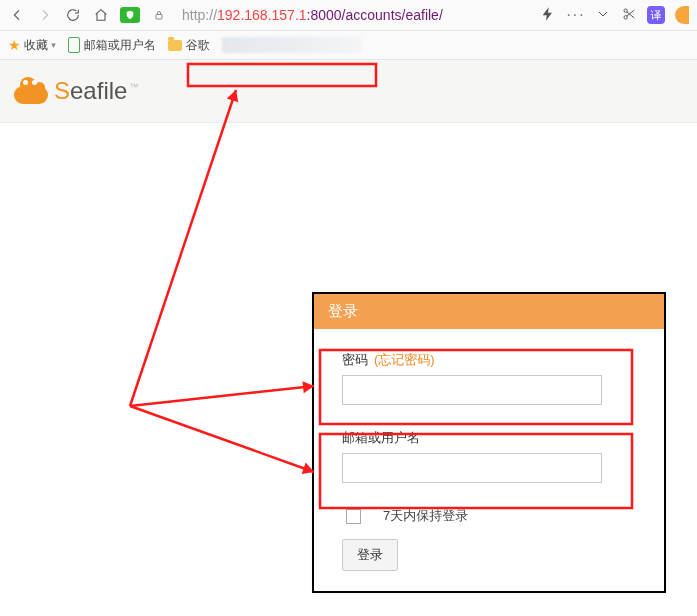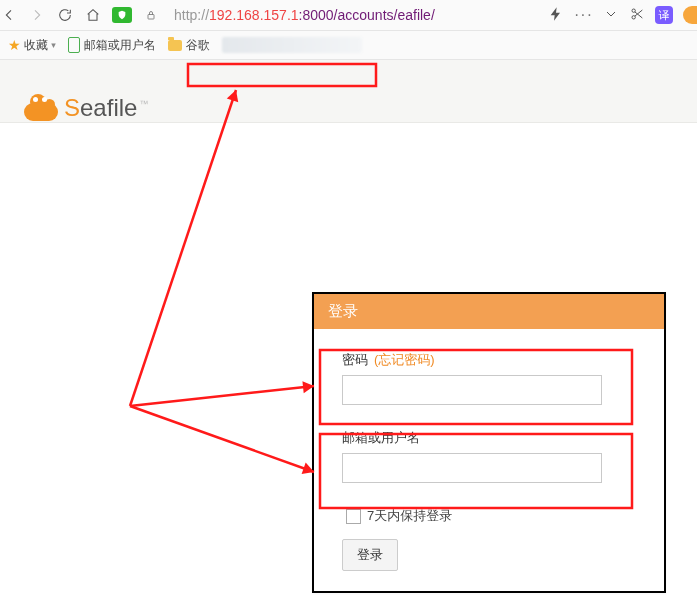--- a/index.html
+++ b/index.html
@@ -1,17 +1,17 @@
 <!DOCTYPE html>
 <html><head>
 <meta charset="utf-8">
 <style>
   html,body{margin:0;padding:0;font-family:"Microsoft YaHei",Arial,sans-serif;font-size:13px;color:#333;background:#fff}
   
-  .chrome{height:30px;display:flex;align-items:center;gap:10px;padding:0 0;border-bottom:1px solid #e5e5e5;background:#fafafa}
+  .chrome{height:30px;display:flex;align-items:center;gap:10px;padding:0 8px;border-bottom:1px solid #e5e5e5;background:#fafafa}
   .nav-btn{width:18px;height:18px;display:flex;align-items:center;justify-content:center;color:#555}
   .nav-btn svg{width:16px;height:16px;stroke:#555;fill:none;stroke-width:1.6}
   .nav-btn.dim svg{stroke:#bbb}
   .shield{width:20px;height:16px;border-radius:3px;background:#30b830;display:flex;align-items:center;justify-content:center}
   .shield svg{width:10px;height:10px;fill:#fff}
   .lock svg{width:12px;height:12px;stroke:#666;fill:none;stroke-width:1.5}
   .addr{flex:0 0 auto;display:flex;align-items:baseline;font-size:14px;font-family:Arial,sans-serif;color:#999;padding:2px 4px}
   .addr .proto{color:#999}
   .addr .host{color:#ef4444}
   .addr .port,.addr .path{color:#701a75}
@@ -24,40 +24,40 @@
   
   .bm{height:28px;display:flex;align-items:center;gap:12px;padding:0 8px;border-bottom:1px solid #e5e5e5;background:#fafafa;font-size:12px;color:#444}
   .bm .star{color:#f5a623;font-size:14px}
   .bm .phone{width:10px;height:14px;border:1.3px solid #4caf50;border-radius:2px;display:inline-block;position:relative;margin-right:4px}
   .bm .folder{width:14px;height:11px;background:#f5c452;border-radius:2px;display:inline-block;margin-right:4px;position:relative}
   .bm .folder:before{content:"";position:absolute;top:-3px;left:0;width:6px;height:3px;background:#f5c452;border-radius:1px 1px 0 0}
   .bm-item{display:flex;align-items:center}
   .blur{height:16px;width:140px;background:linear-gradient(90deg,#e4e8ec,#f3f5f7);border-radius:2px;filter:blur(1px)}
   
   .page{position:relative;height:558px}
-  .brand-bar{height:62px;background:#f6f6f4;border-bottom:1px solid #e9e9e6;display:flex;align-items:flex-end;padding-left:24px}
+  .brand-bar{height:62px;background:#f6f6f4;border-bottom:1px solid #e9e9e6;display:flex;align-items:center;padding-left:14px}
   .logo{display:flex;align-items:center;gap:6px}
   .logo-mark{position:relative;width:34px;height:26px}
   .cloud{position:absolute;bottom:0;left:0;width:34px;height:18px;background:#f39324;border-radius:12px}
   .cloud:before{content:"";position:absolute;left:6px;top:-9px;width:16px;height:16px;background:#f39324;border-radius:50%}
   .cloud:after{content:"";position:absolute;right:3px;top:-4px;width:11px;height:11px;background:#f39324;border-radius:50%}
   .eye{position:absolute;width:5px;height:5px;background:#fff;border-radius:50%;top:2px}
   .eye.l{left:9px}.eye.r{left:18px}
   .logo-text{font-size:24px;font-weight:400;color:#555}
   .logo-text .s{color:#f39324;font-weight:500}
   .tm{font-size:9px;color:#bbb;vertical-align:super;margin-left:2px}
   
   .card{position:absolute;left:312px;top:232px;width:350px;border:2px solid #000000;background:#fff;box-shadow:0 1px 2px rgba(0,0,0,.04)}
   .card-hd{background:#f3a052;color:#fff;font-size:15px;padding:8px 14px;font-weight:500}
   .card-bd{padding:22px 28px 20px}
   .fld{margin-bottom:24px}
   .fld label{display:block;font-size:13px;color:#333;margin-bottom:6px}
   .fld label .forgot{color:#f08a24;margin-left:6px;font-weight:500}
   .fld input{width:260px;height:30px;border:1px solid #c9c9c9;background:#fff;padding:0 6px;font-size:13px;box-sizing:border-box}
-  .remember{display:flex;align-items:center;gap:6px;font-size:13px;margin:0 0 14px 4px;color:#444}
+  .remember{display:flex;align-items:center;gap:22px;font-size:13px;margin:0 0 14px 4px;color:#444}
   .remember .cb{width:13px;height:13px;border:1px solid #aaa;background:#fff}
   .submit{display:inline-block;padding:6px 14px;border:1px solid #ccc;background:#f4f4f4;font-size:13px;color:#333;border-radius:2px}
   
   .anno{position:absolute;inset:0;pointer-events:none}
   .anno rect{fill:none;stroke:#ff1a1a;stroke-width:2.5}
   .anno line{stroke:#ff1a1a;stroke-width:2.5}
   .anno polygon{fill:#ff1a1a}
 </style>
 </head>
 <body>

